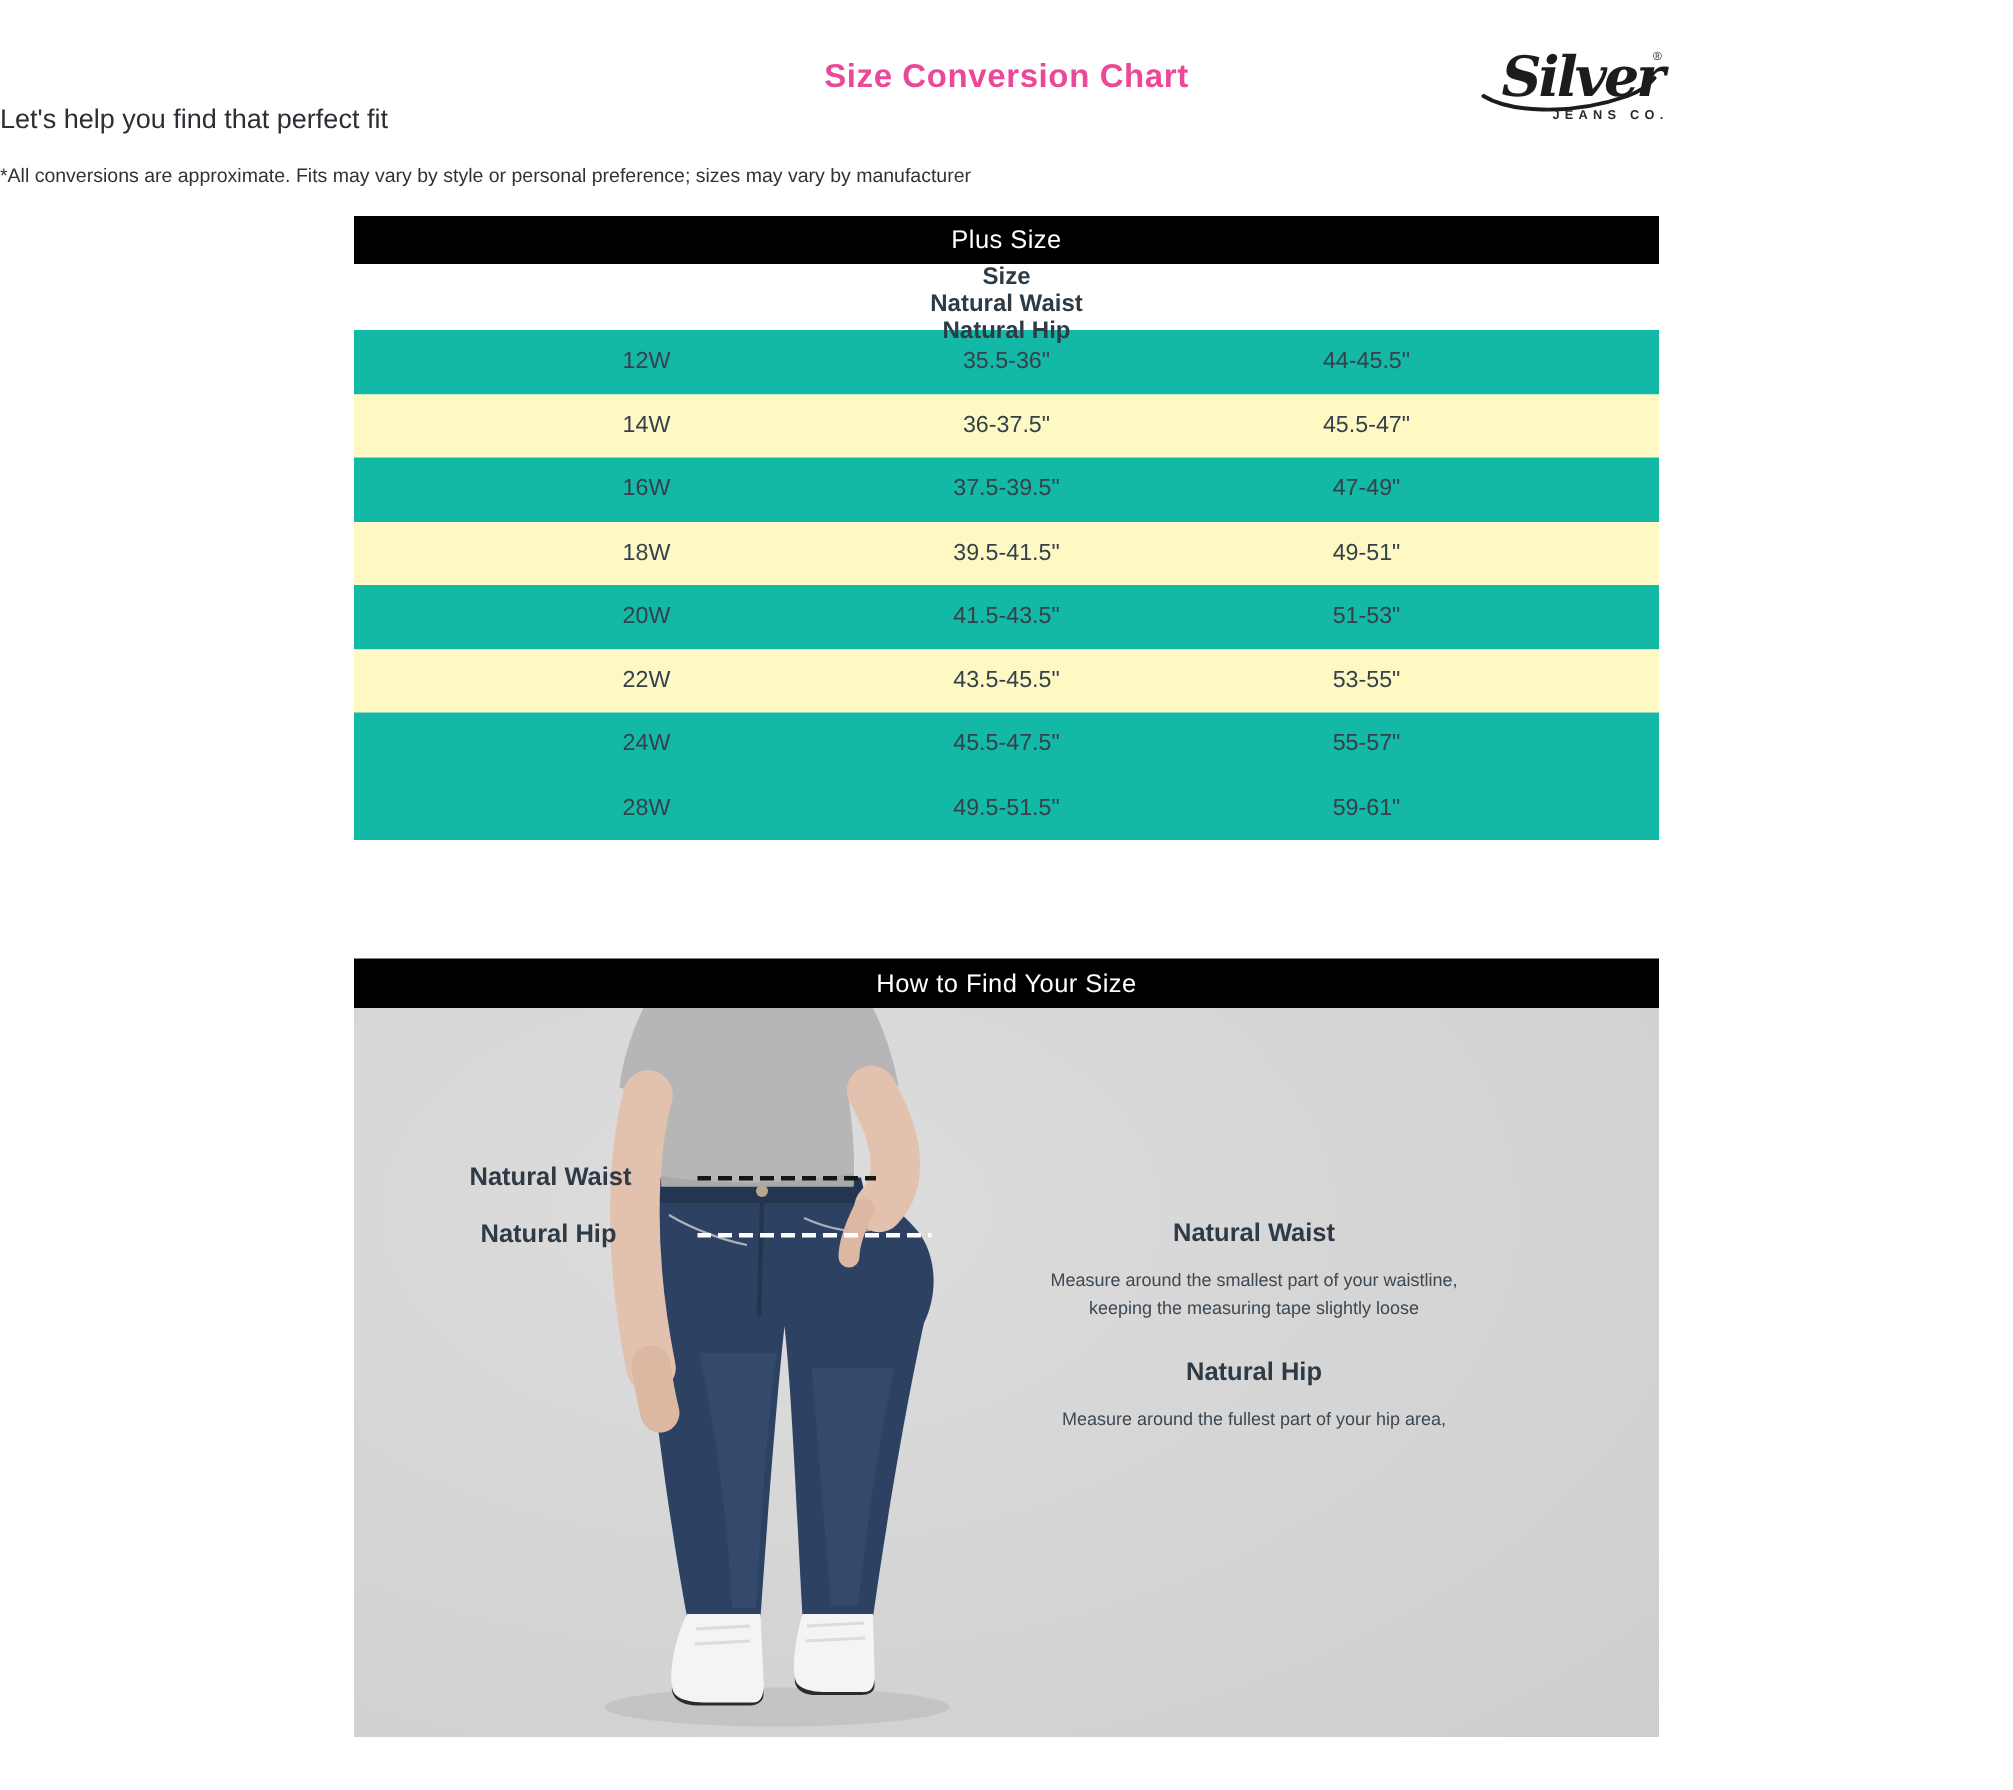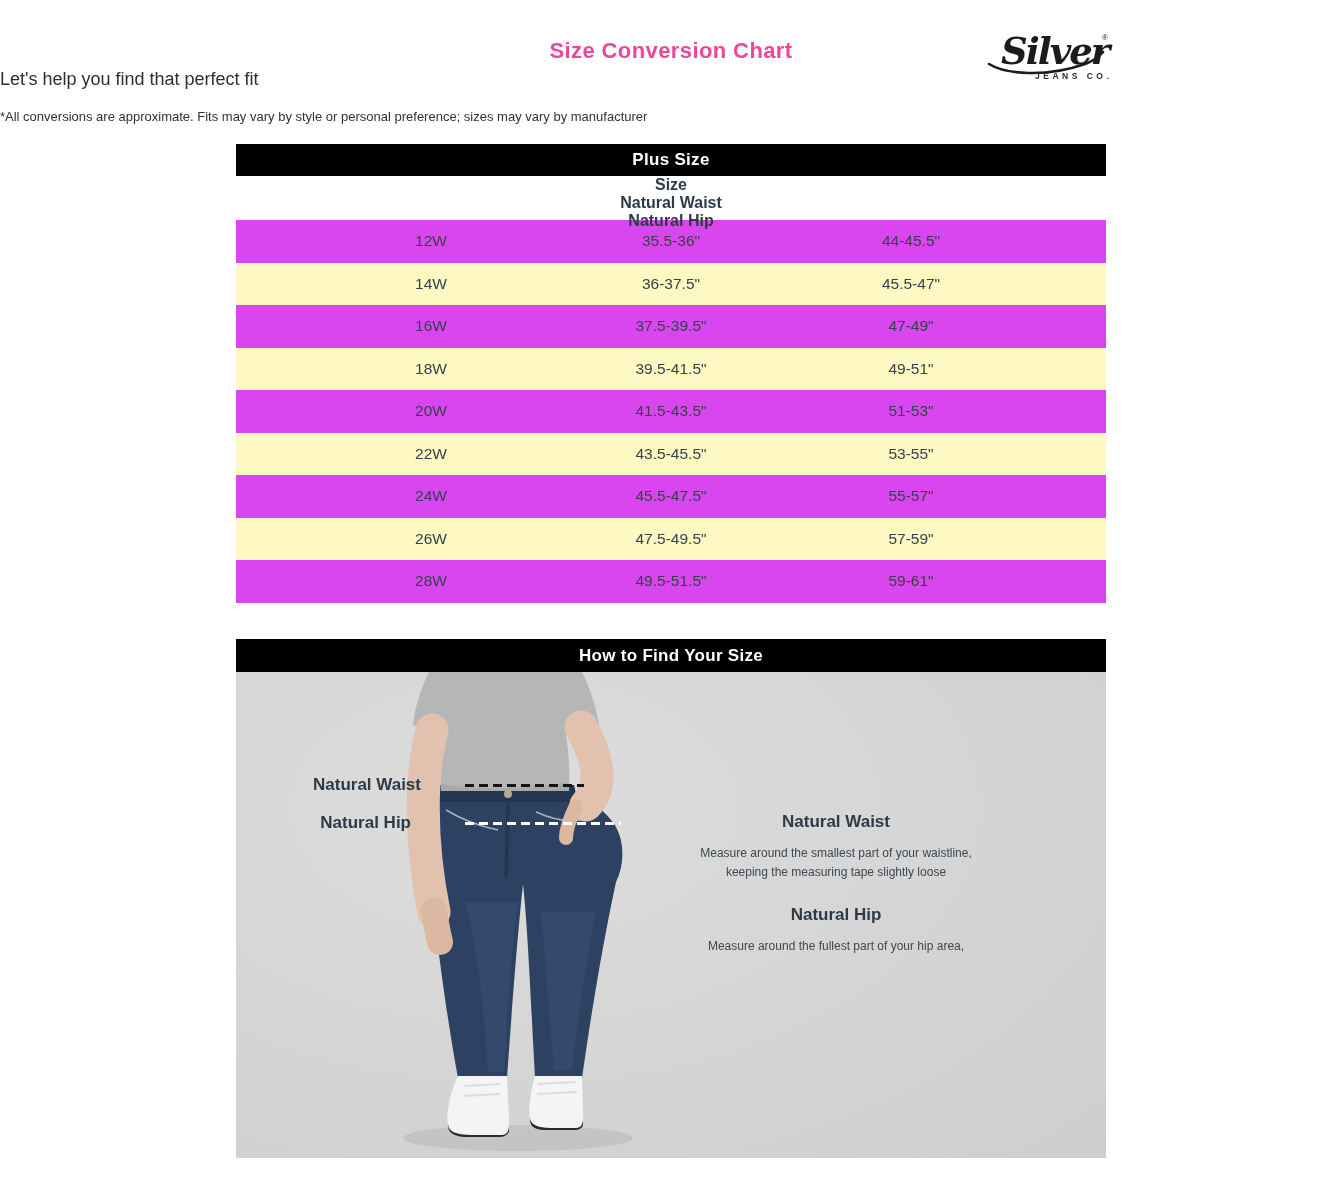--- a/index.html
+++ b/index.html
@@ -72,21 +72,21 @@
   .size-table {
     position: absolute;
     left: 236px; top: 144px;
     width: 870px;
   }
   .section-bar {
     height: 32px;
     background: #000000;
     color: #ffffff;
     font-size: 17px;
-    font-weight: 700;
+    font-weight: 400;
     text-align: center;
     line-height: 32px;
     letter-spacing: 0.3px;
   }
   .t-head {
     display: flex;
     height: 44px;
     align-items: center;
     padding: 0 75px;
     flex-direction: column;
@@ -98,21 +98,21 @@
     font-weight: 700;
     color: #2e3a44;
   }
   .t-row {
     display: flex;
     height: 42.5px;
     align-items: center;
     padding: 0 75px;
     background: #fef9c3;
   }
-  .t-row.alt { background: #d946ef; }
+  .t-row.alt { background: #14b8a6; }
   .t-row .t-cell {
     flex: 1;
     text-align: center;
     font-size: 15.5px;
     font-weight: 400;
     color: #35414b;
   }
 
   
   .guide {
@@ -231,25 +231,20 @@
     </div>
     <div class="t-row">
       <div class="t-cell">22W</div>
       <div class="t-cell">43.5-45.5"</div>
       <div class="t-cell">53-55"</div>
     </div>
     <div class="t-row alt">
       <div class="t-cell">24W</div>
       <div class="t-cell">45.5-47.5"</div>
       <div class="t-cell">55-57"</div>
-    </div>
-    <div class="t-row">
-      <div class="t-cell">26W</div>
-      <div class="t-cell">47.5-49.5"</div>
-      <div class="t-cell">57-59"</div>
     </div>
     <div class="t-row alt">
       <div class="t-cell">28W</div>
       <div class="t-cell">49.5-51.5"</div>
       <div class="t-cell">59-61"</div>
     </div>
   </div>
 
   <div class="guide">
     <div class="section-bar">How to Find Your Size</div>

